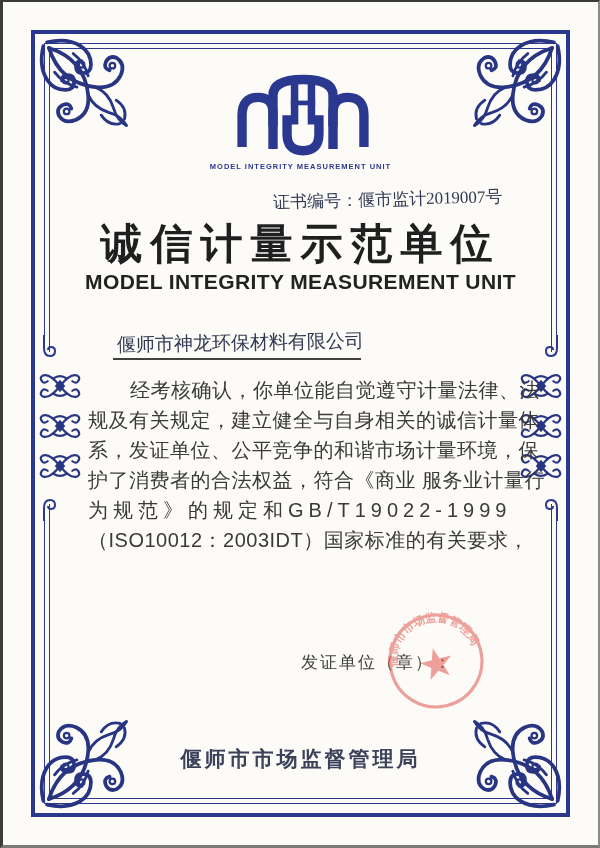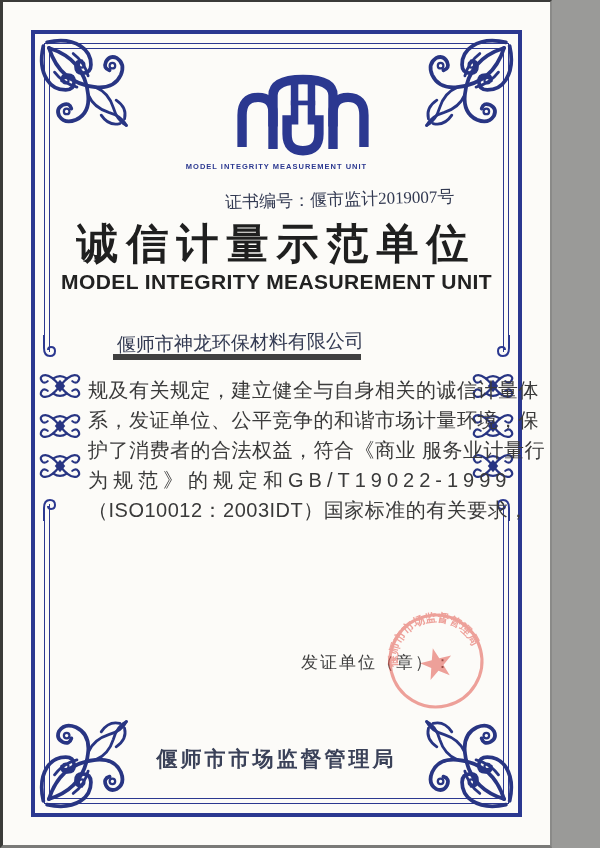--- a/index.html
+++ b/index.html
@@ -3,21 +3,21 @@
 <meta charset="utf-8">
 <style>
   :root{
     --border-navy:#2b3890; --ornament-navy:#283583; --logo-navy:#2b3890;
     --title-black:#1f1f1f; --body-text:#3a3a3a; --ink:#333a52;
     --seal-red:#e2574d; --footer-text:#3a4158; --paper:#fcfbf8;
   }
   *{box-sizing:border-box;margin:0;padding:0}
   html,body{width:600px;height:848px;overflow:hidden}
   body{font-family:"Liberation Sans","DejaVu Sans",sans-serif;background:#9a9a98}
-  .page{position:relative;width:552px;height:848px;background:var(--paper,#fcfbf8);
+  .page{position:relative;width:600px;height:848px;background:var(--paper,#fcfbf8);
         border-top:2px solid #3b3b39;border-left:3px solid #3b3b39;
         border-right:2px solid #8a8a88;border-bottom:3px solid #7a7a78;}
   
   .b-outer{position:absolute;inset:28px;border:4px solid var(--border-navy);}
   .b-inner1{position:absolute;inset:41px;border:1.6px solid var(--border-navy);}
   .b-inner2{position:absolute;inset:46px;border:1px solid var(--border-navy);}
   
   .side-mask{position:absolute;width:14px;height:152px;top:350px;background:var(--paper,#fcfbf8);}
   .side-mask.left{left:38px}.side-mask.right{right:38px}
   
@@ -41,21 +41,21 @@
   
   .certno{position:absolute;right:96px;top:186px;font-family:"Liberation Serif","DejaVu Serif",serif;
     font-size:17px;color:var(--ink);white-space:nowrap}
   .certno .hand{display:inline-block;transform:rotate(-1.5deg)}
   .title-cn{position:absolute;left:0;right:0;top:214px;text-align:center;
     font-family:"Liberation Serif","DejaVu Serif",serif;font-weight:700;
     font-size:42px;letter-spacing:8px;padding-left:0;color:var(--title-black)}
   .title-en{position:absolute;left:0;right:0;top:268px;text-align:center;
     font-weight:800;font-size:21px;letter-spacing:0.4px;color:#222}
   .company{position:absolute;left:110px;top:328px;width:248px;height:30px;
-    border-bottom:6px solid #404040;font-family:"Liberation Serif","DejaVu Serif",serif;
+    border-bottom:2px solid #404040;font-family:"Liberation Serif","DejaVu Serif",serif;
     font-size:19px;color:var(--ink);white-space:nowrap}
   .company .hand{display:inline-block;transform:rotate(-1deg);padding-left:4px}
   .body-text{position:absolute;left:85px;top:373px;width:434px;color:var(--body-text);
     font-size:20px;letter-spacing:0.5px}
   .body-text .bline{height:30px;line-height:30px;white-space:nowrap}
   .body-text .indent{text-indent:42px}
   .body-text .spread{letter-spacing:5px}
   .issue{position:absolute;left:298px;top:649px;font-size:17px;font-weight:400;
     letter-spacing:2px;color:#3f3f3f}
   .seal{position:absolute;left:380px;top:606px;width:106px;height:106px;
@@ -270,20 +270,21 @@
   <div class="logo-caption">MODEL INTEGRITY MEASUREMENT UNIT</div>
 
   <div class="certno"><span class="hand"><span>证书编号：</span><span>偃市监计2019007号</span></span></div>
 
   <div class="title-cn">诚信计量示范单位</div>
   <div class="title-en">MODEL INTEGRITY MEASUREMENT UNIT</div>
 
   <div class="company"><span class="hand">偃师市神龙环保材料有限公司</span></div>
 
   <div class="body-text">
+    <div class="bline indent">经考核确认，你单位能自觉遵守计量法律、法</div>
     <div class="bline">规及有关规定，建立健全与自身相关的诚信计量体</div>
     <div class="bline">系，发证单位、公平竞争的和谐市场计量环境，保</div>
     <div class="bline">护了消费者的合法权益，符合《商业 服务业计量行</div>
     <div class="bline spread">为规范》的规定和GB/T19022-1999</div>
     <div class="bline">（ISO10012：2003IDT）国家标准的有关要求，</div>
   </div>
 
   <div class="issue">发证单位（章）：</div>
   <svg class="seal" viewBox="0 0 120 120">
     <defs>

